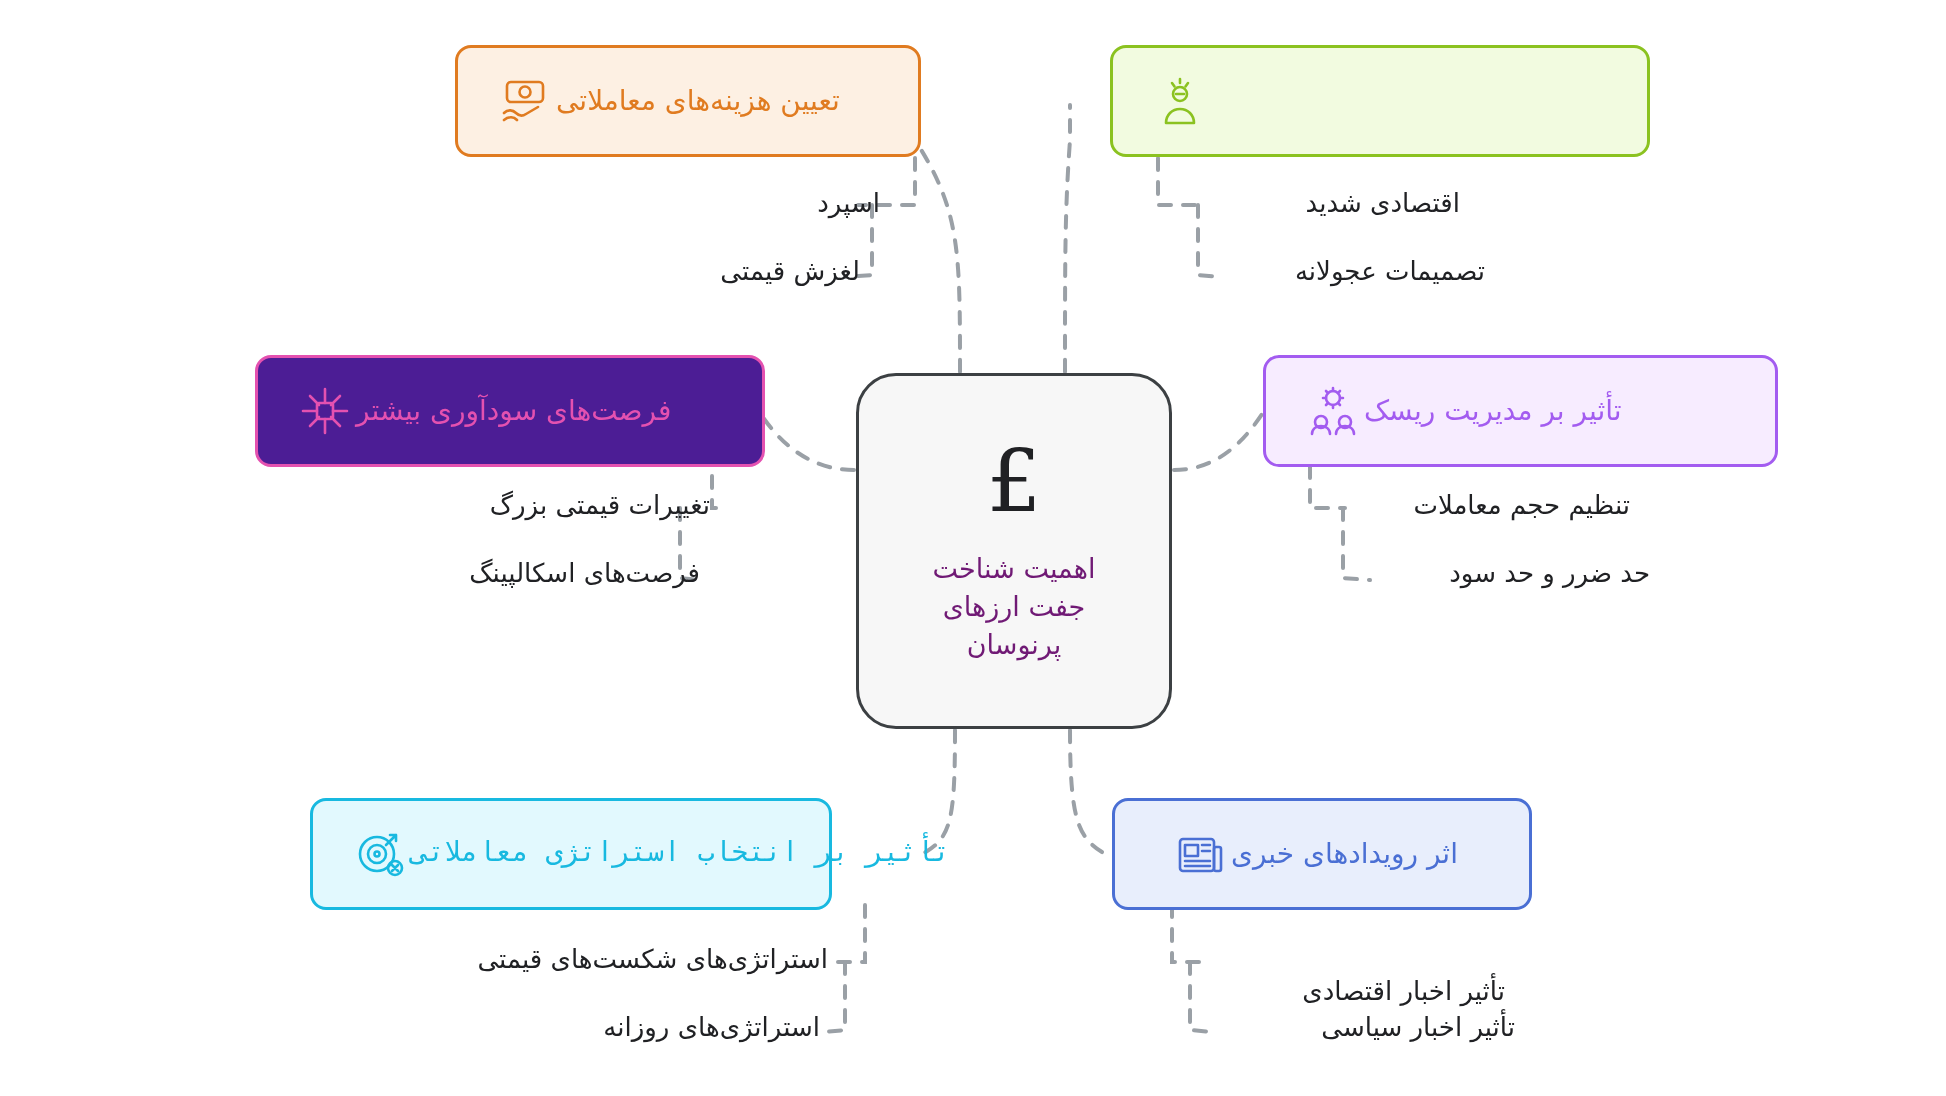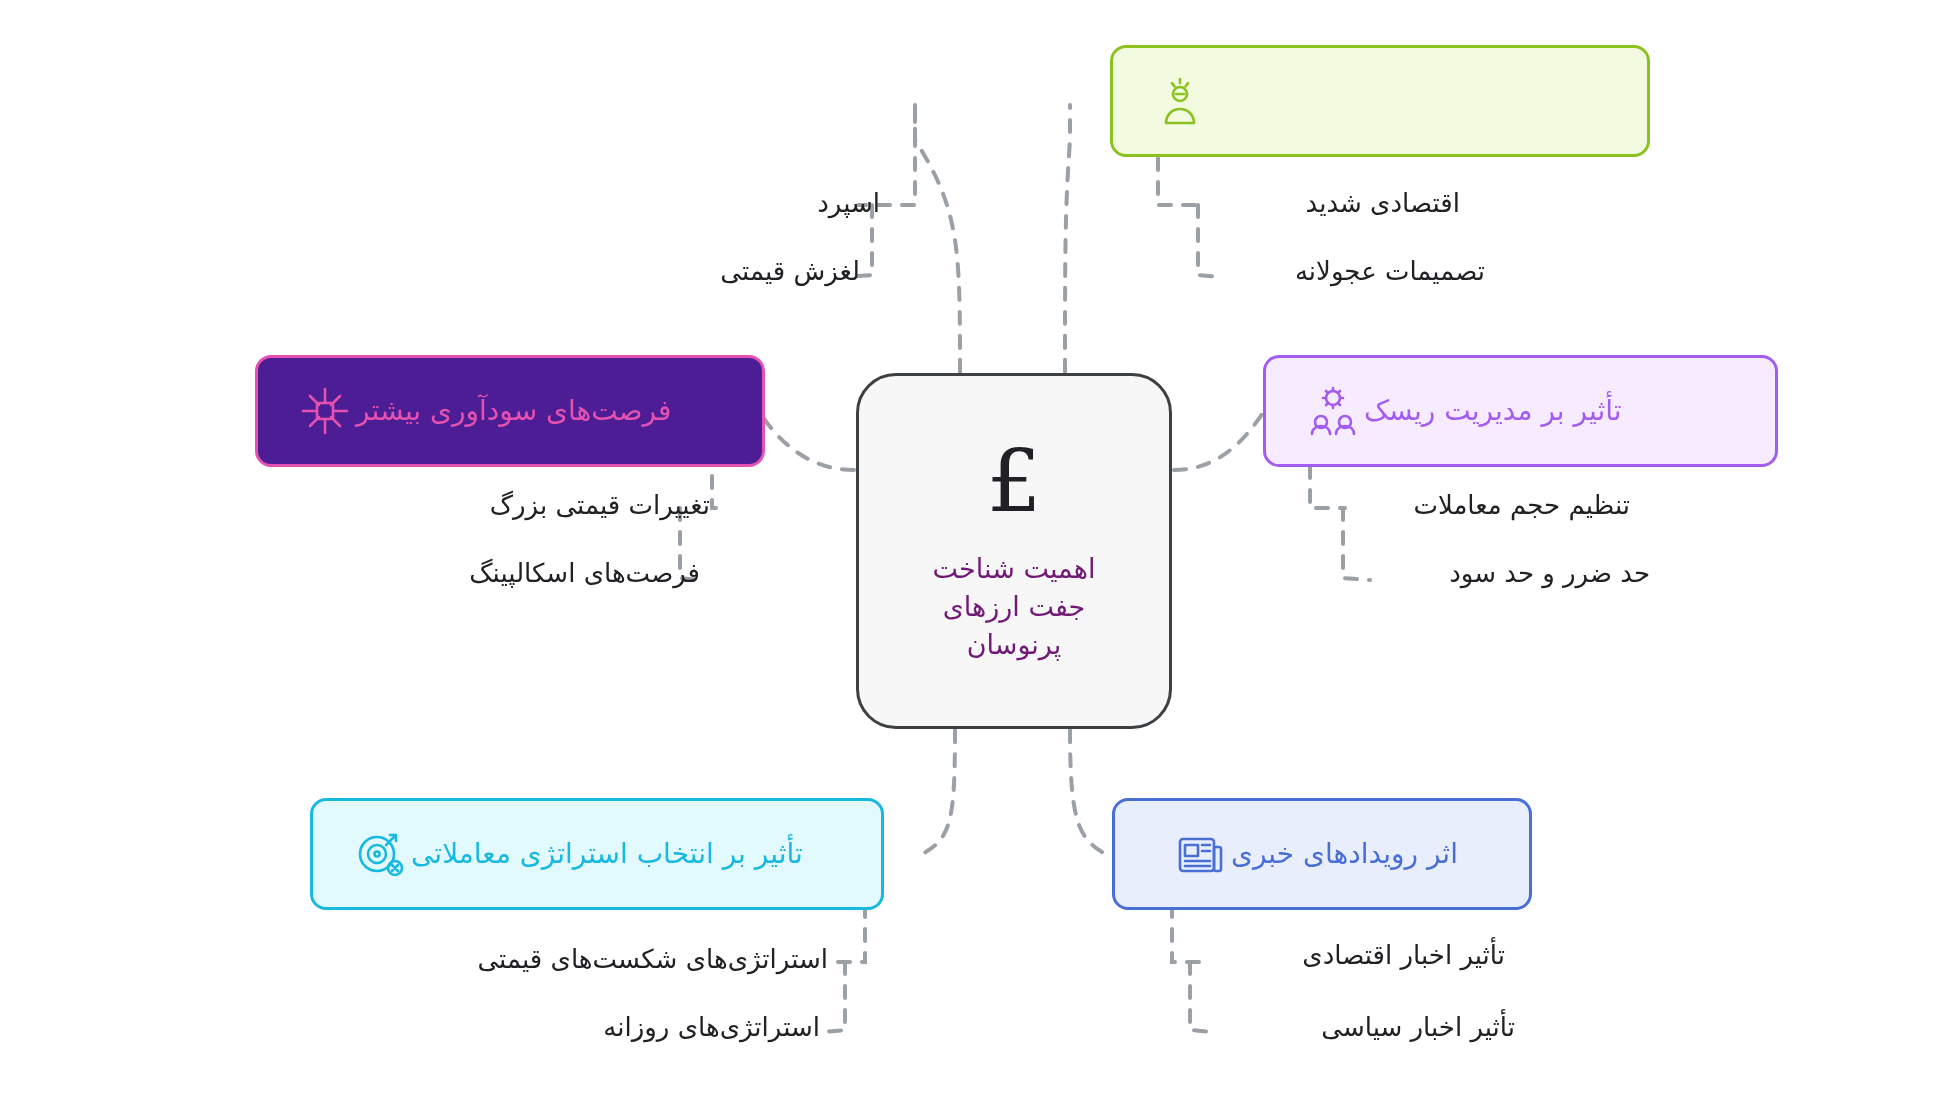--- a/index.html
+++ b/index.html
@@ -141,20 +141,31 @@
     </g>
   </svg>
 
   <div class="center-node">
     <div class="center-symbol">£</div>
     <div class="center-text">اهمیت شناخت
 جفت ارزهای
 پرنوسان</div>
   </div>
 
+  <div class="branch" style="left:455px; top:45px; width:466px; border-color:#e07b20; background:#fdf0e3;">
+    <span class="b-icon">
+      <svg width="56" height="56" viewBox="0 0 56 56" fill="none" stroke="#e07b20" stroke-width="2.6" stroke-linecap="round" stroke-linejoin="round">
+        <rect x="10" y="9" width="36" height="20" rx="4"></rect>
+        <circle cx="28" cy="19" r="5.5"></circle>
+        <path d="M7 40c4-4 9-3 12 0 3 3 7 3 10 1l12-7"></path>
+        <path d="M7 47c5-4 10-3 13 0"></path>
+      </svg>
+    </span>
+    <span class="b-label" style="color:#e07b20;">تعیین هزینه‌های معاملاتی</span>
+  </div>
   <div class="sub right-align" style="left:640px; top:188px; width:240px;">اسپرد</div>
   <div class="sub right-align" style="left:600px; top:256px; width:260px;">لغزش قیمتی</div>
 
   <div class="branch" style="left:1110px; top:45px; width:540px; border-color:#8bc220; background:#f2fbe0;">
     <span class="b-icon">
       <svg width="52" height="56" viewBox="0 0 52 56" fill="none" stroke="#8bc220" stroke-width="2.6" stroke-linecap="round" stroke-linejoin="round">
         <path d="M26 6v4M18 10l2.5 3.5M34 10l-2.5 3.5"></path>
         <circle cx="26" cy="21" r="7"></circle>
         <path d="M22 21h8"></path>
         <path d="M12 50c0-8 6-14 14-14s14 6 14 14z"></path>
@@ -185,21 +196,21 @@
         <circle cx="15" cy="38" r="6"></circle>
         <circle cx="39" cy="38" r="6"></circle>
         <path d="M6 50c0-5 4-8 9-8s9 3 9 8M30 50c0-5 4-8 9-8s9 3 9 8"></path>
       </svg>
     </span>
     <span class="b-label" style="color:#a35cf0;">تأثیر بر مدیریت ریسک</span>
   </div>
   <div class="sub right-align" style="left:1290px; top:490px; width:340px;">تنظیم حجم معاملات</div>
   <div class="sub right-align" style="left:1310px; top:558px; width:340px;">حد ضرر و حد سود</div>
 
-  <div class="branch" style="left:310px; top:798px; width:574px; border-color:#18b9e0; background:#e2f9fe;">
+  <div class="branch" style="left:310px; top:798px; width:522px; border-color:#18b9e0; background:#e2f9fe;font-family:Liberation Mono, monospace;">
     <span class="b-icon">
       <svg width="56" height="56" viewBox="0 0 56 56" fill="none" stroke="#18b9e0" stroke-width="2.6" stroke-linecap="round" stroke-linejoin="round">
         <circle cx="25" cy="28" r="17"></circle>
         <circle cx="25" cy="28" r="9"></circle>
         <circle cx="25" cy="28" r="2.5"></circle>
         <path d="M34 19l10-10M38 9h6v6"></path>
         <circle cx="43" cy="42" r="7"></circle>
         <path d="M40 39l6 6M46 39l-6 6"></path>
       </svg>
     </span>
@@ -212,16 +223,16 @@
     <span class="b-icon">
       <svg width="54" height="54" viewBox="0 0 54 54" fill="none" stroke="#4a6fd4" stroke-width="2.6" stroke-linecap="round" stroke-linejoin="round">
         <rect x="7" y="12" width="34" height="32" rx="3"></rect>
         <rect x="41" y="20" width="7" height="24" rx="2"></rect>
         <rect x="12" y="18" width="13" height="11"></rect>
         <path d="M29 18h8M29 24h8M12 34h25M12 39h25"></path>
       </svg>
     </span>
     <span class="b-label" style="color:#4a6fd4;">اثر رویدادهای خبری</span>
   </div>
-  <div class="sub right-align" style="left:1205px; top:940px; width:300px;">تأثیر اخبار اقتصادی</div>
+  <div class="sub right-align" style="left:1205px; top:976px; width:300px;">تأثیر اخبار اقتصادی</div>
   <div class="sub right-align" style="left:1215px; top:1012px; width:300px;">تأثیر اخبار سیاسی</div>
 
 </div>
 
 </body></html>

